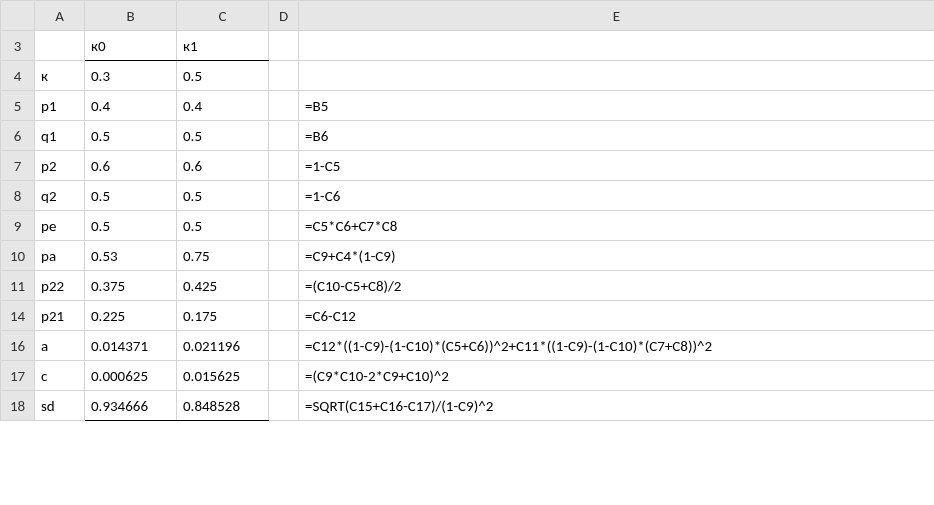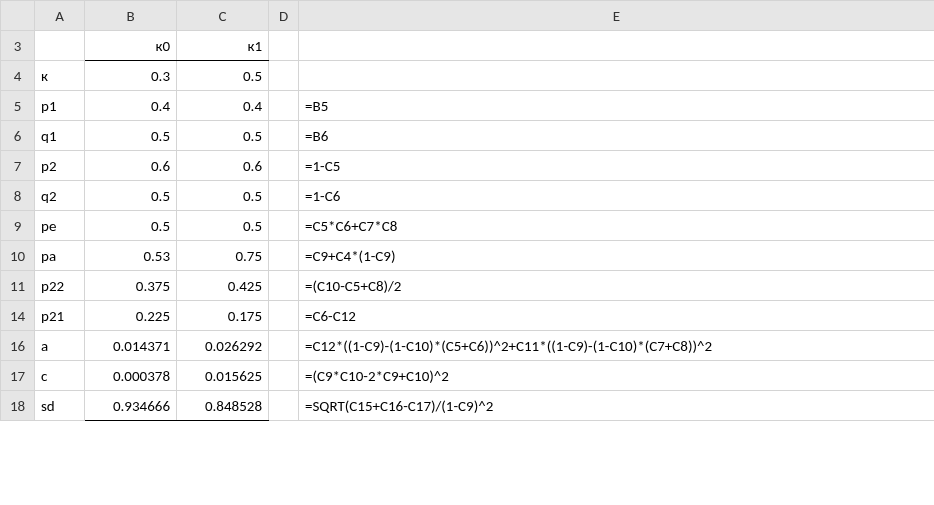--- a/index.html
+++ b/index.html
@@ -33,21 +33,21 @@
     background: #e6e6e6 !important;
     text-align: center;
     color: #333;
   }
   .col-rh { width: 34px; }
   .col-a  { width: 50px; }
   .col-b  { width: 92px; }
   .col-c  { width: 92px; }
   .col-d  { width: 30px; }
   .col-e  { width: 636px; }
-  .num { text-align: right; }
+  .num { text-align: left; }
   .txt { text-align: left; }
   .underline-b { border-bottom: 1.5px solid #000 !important; }
 </style>
 </head>
 <body>
 
 <table class="sheet">
   <colgroup>
     <col class="col-rh">
       <col class="col-a">
@@ -144,28 +144,28 @@
       <td class="txt">p21</td>
       <td class="num">0.225</td>
       <td class="num">0.175</td>
       <td></td>
       <td class="txt">=C6-C12</td>
     </tr>
     <tr>
       <td class="rowhdr">16</td>
       <td class="txt">a</td>
       <td class="num">0.014371</td>
-      <td class="num">0.026292</td>
+      <td class="num">0.021196</td>
       <td></td>
       <td class="txt">=C12*((1-C9)-(1-C10)*(C5+C6))^2+C11*((1-C9)-(1-C10)*(C7+C8))^2</td>
     </tr>
     <tr>
       <td class="rowhdr">17</td>
       <td class="txt">c</td>
-      <td class="num">0.000378</td>
+      <td class="num">0.000625</td>
       <td class="num">0.015625</td>
       <td></td>
       <td class="txt">=(C9*C10-2*C9+C10)^2</td>
     </tr>
     <tr>
       <td class="rowhdr">18</td>
       <td class="txt">sd</td>
       <td class="num underline-b">0.934666</td>
       <td class="num underline-b">0.848528</td>
       <td></td>

